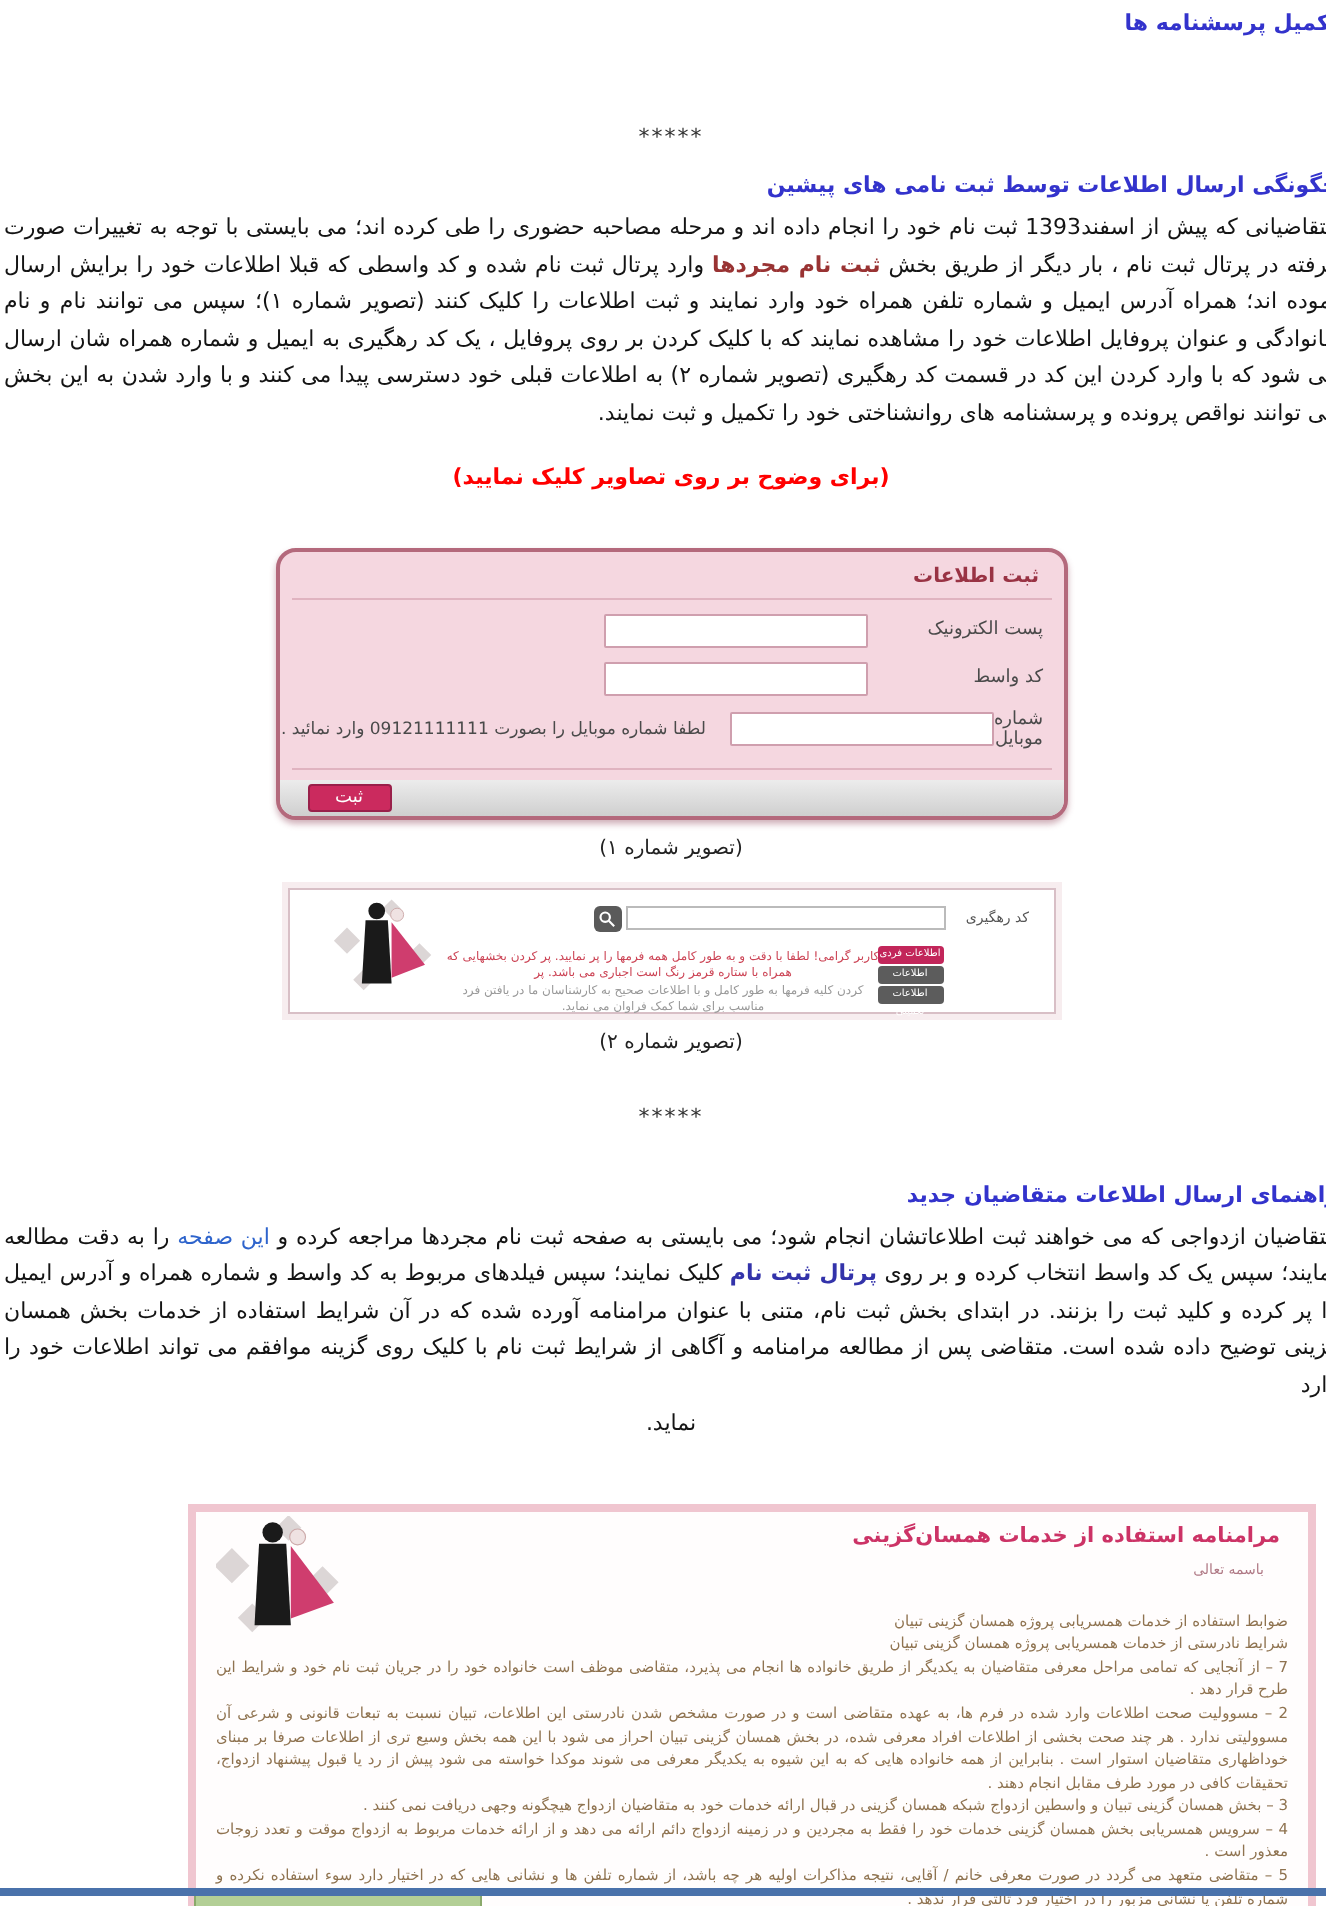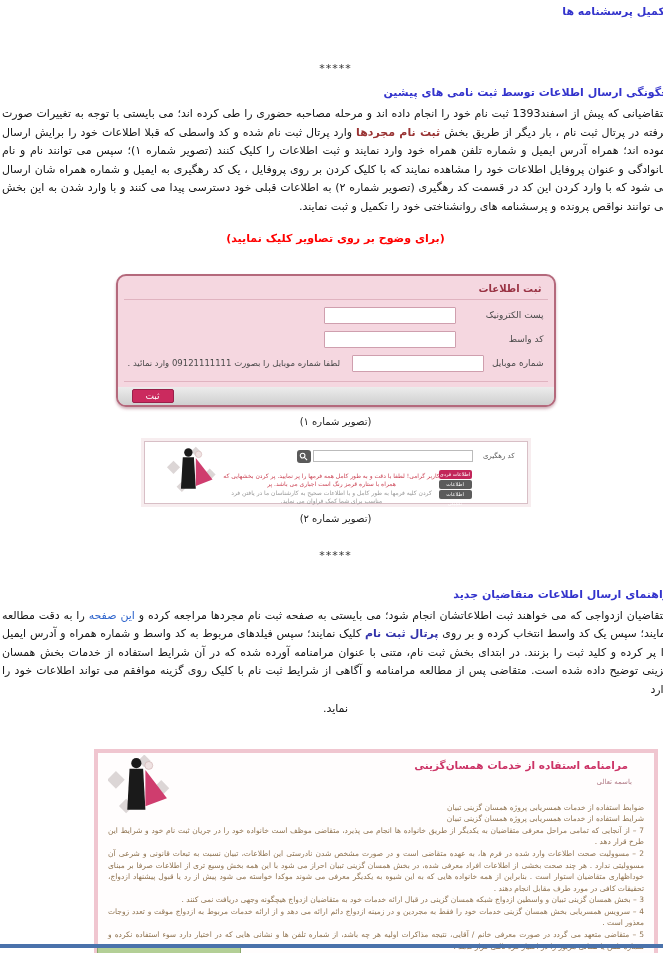--- a/index.html
+++ b/index.html
@@ -18,21 +18,21 @@
   .heading.second{margin-top:26px;}
   .para{margin:6px 2px 0 2px;font-size:11px;line-height:18.6px;color:#141414;text-align:justify;}
   .link-maroon{color:#993333;font-weight:bold;cursor:pointer;}
   .link-blue{color:#2e64cc;cursor:pointer;}
   .link-portal{color:#3333aa;font-weight:bold;cursor:pointer;}
   .para-last{margin-top:2px;text-align:center;font-size:11px;color:#141414;}
   .red-note{margin-top:15px;text-align:center;color:#ff0000;font-weight:bold;font-size:11px;}
   .caption{text-align:center;font-size:10px;color:#222;margin-top:9px;}
 
   
-  .form-fig{width:440px;margin:29px auto 0;cursor:pointer;}
+  .form-fig{width:396px;margin:29px auto 0;cursor:pointer;}
   .form-box{
     border:2px solid #b4697c;border-radius:10px;background:#f5d7e0;
     box-shadow:0 2px 3px rgba(150,80,100,.45);padding:5px 10px 0;box-sizing:border-box;
   }
   .form-head{margin:0 -4px;padding:2px 6px 5px;border-bottom:1px solid #e0b3c0;
     color:#993344;font-size:10px;font-weight:bold;text-align:right;}
   .f-row{display:flex;align-items:center;margin-top:7px;}
   .f-label{width:88px;font-size:9px;color:#4a4a4a;}
   .f-input{width:126px;height:13px;border:1px solid #cf9fae;background:#fff;border-radius:1px;}
   .f-hint{font-size:8.5px;color:#4a4a4a;margin-right:12px;white-space:nowrap;}
@@ -54,21 +54,21 @@
   .pf-notice .nr{color:#cc4455;}
   .pf-notice .ng{color:#999;}
   .pf-buttons{position:absolute;top:28px;right:55px;width:33px;display:flex;flex-direction:column;gap:1px;}
   .pf-btn{height:9px;font-size:5px;color:#fff;text-align:center;line-height:9px;border-radius:2px;cursor:pointer;}
   .pf-btn.primary{background:#c2265a;}
   .pf-btn.dark{background:#5c5c5c;}
 
   
   .doc{width:564px;margin:34px 13px 0 0;border:4px solid #f0c6d0;background:#fffdfd;
     position:relative;padding:4px 10px 12px;box-sizing:border-box;min-height:280px;}
-  .doc-title{text-align:right;color:#cc3366;font-size:10.5px;font-weight:bold;margin:2px 16px 0;}
+  .doc-title{text-align:right;color:#cc3366;font-size:10.5px;font-weight:bold;margin:2px 4px 0;}
   .doc-basmala{text-align:right;color:#b07a86;font-size:7px;margin:7px 12px 16px;}
   .doc-logo{position:absolute;top:2px;left:10px;width:68px;height:64px;}
   .doc-lines{margin-top:4px;font-size:7.5px;line-height:11.6px;color:#8f7350;}
   .doc-lines .dl{text-align:justify;}
   .doc-lines .dl.intro{text-align:right;}
 
   .agree-btn{position:absolute;top:946px;left:97px;width:142px;height:10px;background:#b3cf96;
     border:1px solid #8aa96b;border-radius:2px;z-index:4;cursor:pointer;}
   .bottom-bar{position:absolute;top:944px;left:0;width:663px;height:4px;background:#4a72ab;z-index:6;}
 </style>
@@ -167,21 +167,21 @@
         <circle cx="25" cy="7" r="4.5" fill="#1a1a1a"></circle>
         <path d="M19 12 L31 12 L33 48 L17 48 Z" fill="#1a1a1a"></path>
         <circle cx="36" cy="9" r="3.5" fill="#efe2e2" stroke="#caa" stroke-width="0.5"></circle>
         <path d="M33 13 L52 38 L33 45 Z" fill="#cf3d6e"></path>
       </svg>
     </span>
     <div class="doc-title">مرامنامه استفاده از خدمات همسان‌گزینی</div>
     <div class="doc-basmala">باسمه تعالی</div>
     <div class="doc-lines">
       <div class="dl intro">ضوابط استفاده از خدمات همسریابی پروژه همسان گزینی تبیان</div>
-      <div class="dl intro">شرایط استفاده از خدمات همسریابی پروژه همسان گزینی تبیان</div>
+      <div class="dl intro">شرایط نادرستی از خدمات همسریابی پروژه همسان گزینی تبیان</div>
       <div class="dl">7 – از آنجایی که تمامی مراحل معرفی متقاضیان به یکدیگر از طریق خانواده ها انجام می پذیرد، متقاضی موظف است خانواده خود را در جریان ثبت نام خود و شرایط این طرح قرار دهد .</div>
       <div class="dl">2 – مسوولیت صحت اطلاعات وارد شده در فرم ها، به عهده متقاضی است و در صورت مشخص شدن نادرستی این اطلاعات، تبیان نسبت به تبعات قانونی و شرعی آن مسوولیتی ندارد . هر چند صحت بخشی از اطلاعات افراد معرفی شده، در بخش همسان گزینی تبیان احراز می شود با این همه بخش وسیع تری از اطلاعات صرفا بر مبنای خوداظهاری متقاضیان استوار است . بنابراین از همه خانواده هایی که به این شیوه به یکدیگر معرفی می شوند موکدا خواسته می شود پیش از رد یا قبول پیشنهاد ازدواج، تحقیقات کافی در مورد طرف مقابل انجام دهند .</div>
       <div class="dl">3 – بخش همسان گزینی تبیان و واسطین ازدواج شبکه همسان گزینی در قبال ارائه خدمات خود به متقاضیان ازدواج هیچگونه وجهی دریافت نمی کنند .</div>
       <div class="dl">4 – سرویس همسریابی بخش همسان گزینی خدمات خود را فقط به مجردین و در زمینه ازدواج دائم ارائه می دهد و از ارائه خدمات مربوط به ازدواج موقت و تعدد زوجات معذور است .</div>
       <div class="dl">5 – متقاضی متعهد می گردد در صورت معرفی خانم / آقایی، نتیجه مذاکرات اولیه هر چه باشد، از شماره تلفن ها و نشانی هایی که در اختیار دارد سوء استفاده نکرده و شماره تلفن یا نشانی مزبور را در اختیار فرد ثالثی قرار ندهد .</div>
       <div class="dl">6 – در صورت معرفی خانم به متقاضی آقا، در اسرع وقت (حداکثر ظرف 10 روز ) با ایشان و خانواده شان ملاقات نموده و پس از ملاقات اول نتیجه را ( هر چه که باشند ) به بخش همسان گزینی اطلاع دهند . همچنین خانم نیز موظف است نتیجه ملاقات را به بخش همسان گزینی اطلاع دهد .</div>
 
     </div>
   </div>
 

